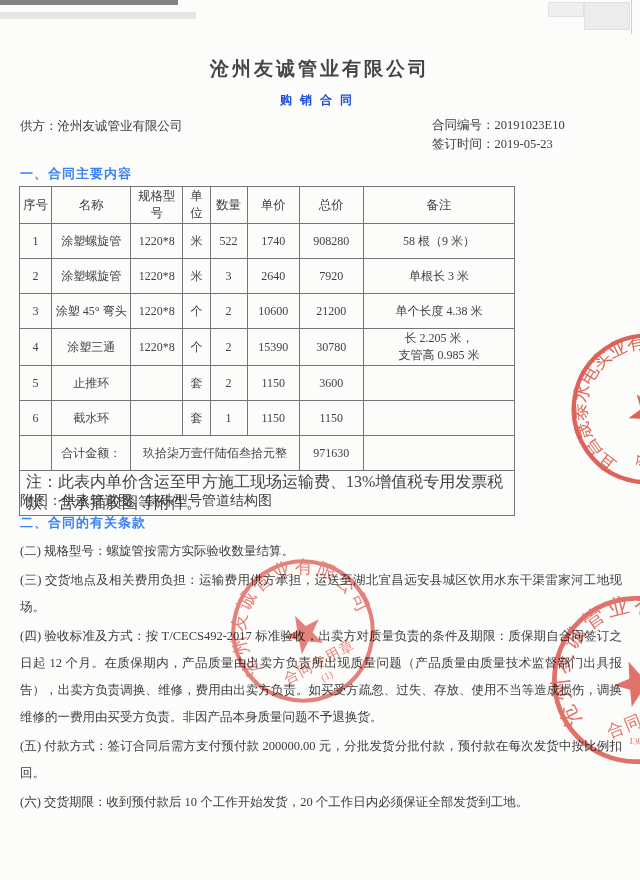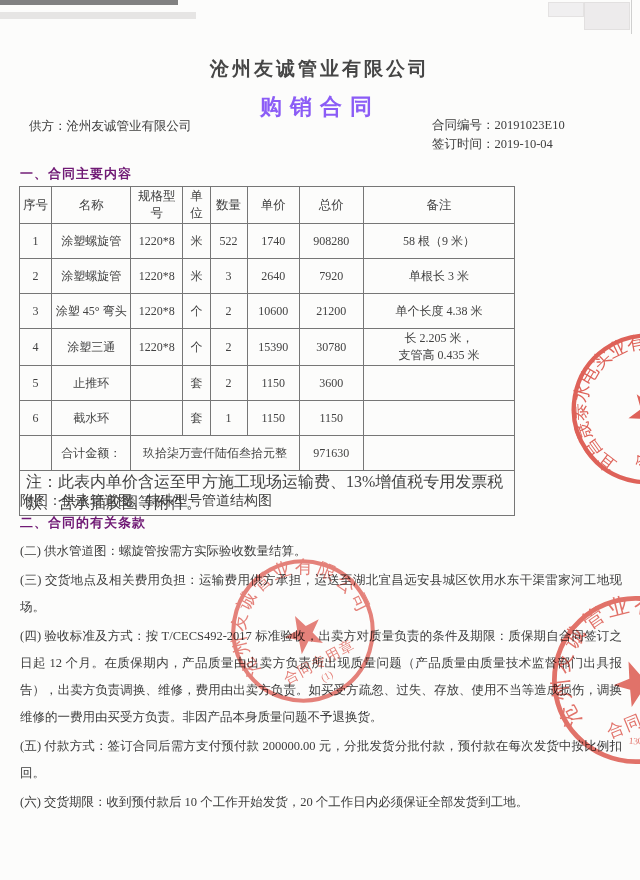--- a/index.html
+++ b/index.html
@@ -18,27 +18,27 @@
   .a3{left:548px;top:2px;width:34px;height:13px;background:#f0eff0;border:1px solid #e4e2e2;}
   .a4{left:584px;top:2px;width:44px;height:26px;background:#edebec;border:1px solid #e2e0e0;}
   .a5{left:631px;top:0;width:1px;height:34px;background:#cfcfcf;}
 
   .company-title{
     position:absolute;left:0;top:56px;width:100%;
     text-align:center;font-size:19px;font-weight:bold;letter-spacing:3px;color:#464646;
   }
   .doc-title{
     position:absolute;left:0;top:92px;width:100%;
-    text-align:center;font-size:22px;font-weight:bold;letter-spacing:8px;color:#8b5cf6;
+    text-align:center;font-size:12px;font-weight:bold;letter-spacing:8px;color:#1d4ed8;
   }
   .info{position:absolute;left:20px;top:118px;width:602px;font-size:12.5px;}
   .info .left{position:absolute;left:0;top:0;}
-  .info .left .row1{margin:0 0 26px 9px;}
+  .info .left .row1{margin:0 0 26px 0;}
   .info .right{position:absolute;left:412px;top:-2px;line-height:19px;}
-  .sec-heading{position:absolute;left:20px;font-size:13px;font-weight:bold;color:#701a75;letter-spacing:1px;}
+  .sec-heading{position:absolute;left:20px;font-size:13px;font-weight:bold;color:#3b82f6;letter-spacing:1px;}
   .sec1{top:165px;}
   .sec2{top:514px;}
 
   table.items{
     position:absolute;left:19px;top:186px;width:496px;
     border-collapse:collapse;table-layout:fixed;
     font-size:12px;color:#424242;
   }
   table.items th,table.items td{
     border:1px solid #767676;text-align:center;vertical-align:middle;
@@ -74,21 +74,21 @@
 
   <div class="company-title">沧州友诚管业有限公司</div>
   <div class="doc-title">购销合同</div>
 
   <div class="info">
     <div class="left">
       <div class="row1">供方：沧州友诚管业有限公司</div>
     </div>
     <div class="right">
       <div>合同编号：20191023E10</div>
-      <div>签订时间：2019-10-04</div>
+      <div>签订时间：2019-05-23</div>
     </div>
   </div>
 
   <div class="sec-heading sec1">一、合同主要内容</div>
 
   <table class="items">
     <colgroup>
       <col style="width:6.5%">
         <col style="width:16%">
         <col style="width:10.5%">
@@ -142,21 +142,21 @@
     <tr>
       <td>4</td>
       <td>涂塑三通</td>
       <td>1220*8</td>
       <td>个</td>
       <td>2</td>
       <td>15390</td>
       <td>30780</td>
       <td>
         <div>长 2.205 米，</div>
-        <div class="remark2">支管高 0.435 米</div>
+        <div class="remark2">支管高 0.985 米</div>
       </td>
     </tr>
     <tr>
       <td>5</td>
       <td>止推环</td>
       <td></td>
       <td>套</td>
       <td>2</td>
       <td>1150</td>
       <td>3600</td>
@@ -183,21 +183,21 @@
       <td colspan="8" class="note-cell">注：此表内单价含运至甲方施工现场运输费、13%增值税专用发票税款、含承插胶圈等附件。</td>
     </tr>
   </tbody>
     </table>
 
   <div class="attachment">附图：供水管道图、特殊型号管道结构图</div>
 
   <div class="sec-heading sec2">二、合同的有关条款</div>
 
   <div class="clauses">
-    <p class="clause">(二) 供水管道图：螺旋管按需方实际验收数量结算。</p>
+    <p class="clause">(二) 规格型号：螺旋管按需方实际验收数量结算。</p>
     <p class="clause">(三) 交货地点及相关费用负担：运输费用供方承担，运送至湖北宜昌远安县城区饮用水东干渠雷家河工地现场。</p>
     <p class="clause">(四) 验收标准及方式：按 T/CECS492-2017 标准验收，出卖方对质量负责的条件及期限：质保期自合同签订之日起 12 个月。在质保期内，产品质量由出卖方负责所出现质量问题（产品质量由质量技术监督部门出具报告），出卖方负责调换、维修，费用由出卖方负责。如买受方疏忽、过失、存放、使用不当等造成损伤，调换维修的一费用由买受方负责。非因产品本身质量问题不予退换货。</p>
     <p class="clause">(五) 付款方式：签订合同后需方支付预付款 200000.00 元，分批发货分批付款，预付款在每次发货中按比例扣回。</p>
     <p class="clause">(六) 交货期限：收到预付款后 10 个工作开始发货，20 个工作日内必须保证全部发货到工地。</p>
 
   </div>
 
   <div class="stamp stamp-buyer">
     <svg viewBox="0 0 220 220">
       <circle cx="110" cy="110" r="102" fill="none" stroke="currentColor" stroke-width="6"></circle>

